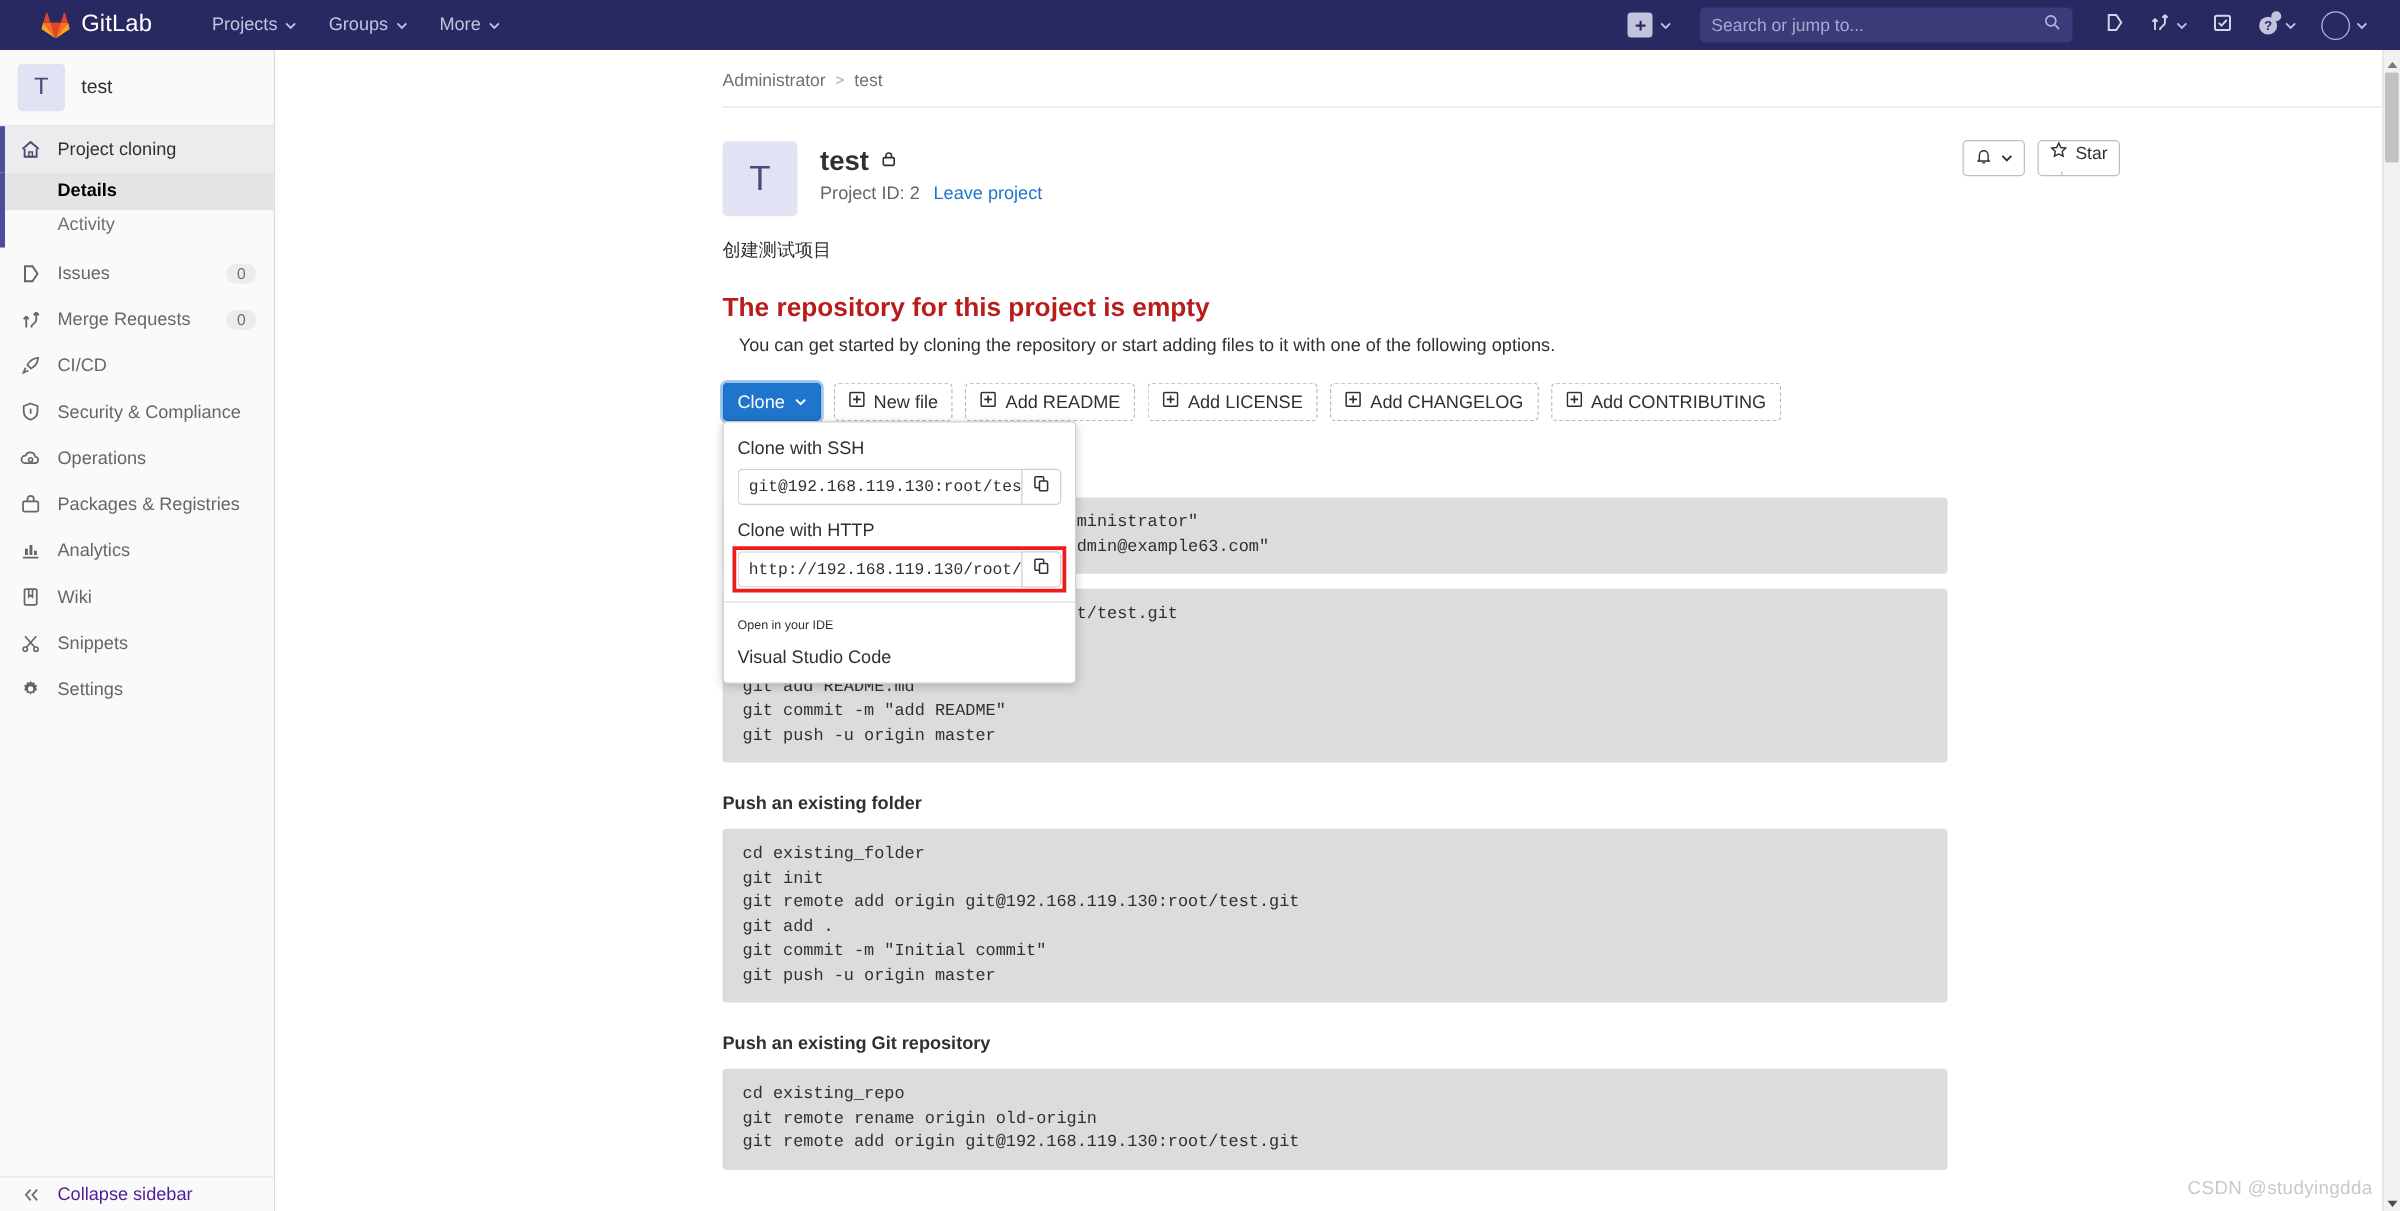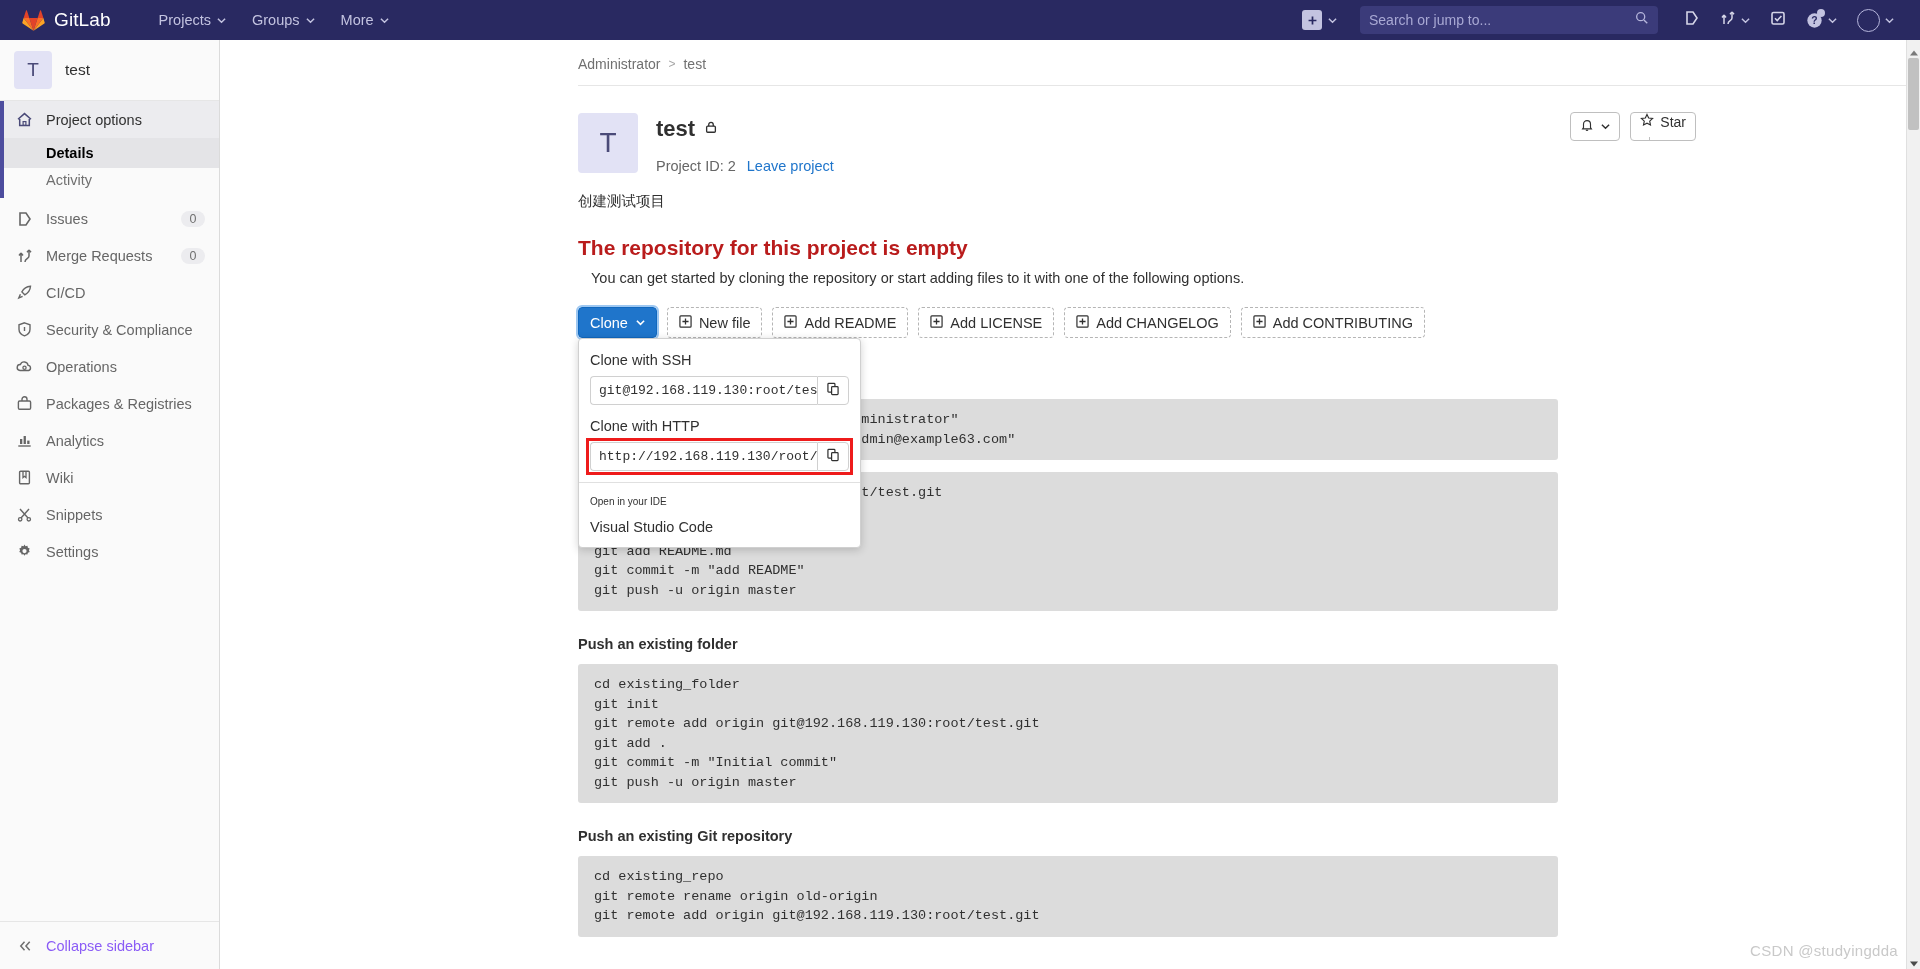--- a/index.html
+++ b/index.html
@@ -9,21 +9,21 @@
     background: #fff; overflow: hidden;
   }
   body { position: relative; }
 
   
   #topnav {
     position: absolute; top: 0; left: 0; width: 1920px; height: 40px;
     background: #292961; display: flex; align-items: center;
     z-index: 40;
   }
-  .brand { display: flex; align-items: center; gap: 9px; padding-left: 22px; }
+  .brand { display: flex; align-items: center; gap: 9px; padding-left: 33px; }
   .tanuki { width: 23px; height: 22px; display:block; }
   .brand-name { color: #fff; font-size: 19px; letter-spacing: .1px; }
   .nav-links { display: flex; align-items: center; margin-left: 38px; gap: 6px; }
   .nav-link {
     color: #c3c3e0; font-size: 14.5px; padding: 8px 10px; border-radius: 3px;
     display: flex; align-items: center; gap: 6px; cursor: pointer; white-space: nowrap;
   }
   .chev { width: 9px; height: 9px; display:inline-block; }
   .chev svg { display:block; }
 
@@ -91,23 +91,23 @@
   .sub-item {
     display: flex; align-items: center; height: 30px; padding-left: 46px;
     font-size: 14.5px; color: #707070; cursor: pointer;
   }
   .sub-item.current { color: #000000; font-weight: 600; background: #e4e4e7; }
   .side-sub-wrap { position: relative; }
   .side-sub-wrap::before {
     content:""; position: absolute; left: 0; top: 0; bottom: 0; width: 4px; background: #4d4d9e;
   }
   .collapse-row {
-    position: absolute; bottom: 0; left: 0; right: 0; height: 48px;
+    position: absolute; bottom: 0; left: 0; right: 0; height: 28px;
     display: flex; align-items: center; gap: 13px; padding: 0 16px;
-    border-top: 1px solid #e6e6e6; color: #8b5cf6; font-size: 14.5px; cursor: pointer;
+    border-top: 1px solid #e6e6e6; color: #4c1d95; font-size: 14.5px; cursor: pointer;
     background: #fafafa;
     margin-top: 16px;
   }
 
   
   #main {
     position: absolute; top: 40px; left: 220px; width: 1700px; height: 929px;
     background: #fff; overflow: hidden;
   }
   .content-col { width: 1340px; margin-left: 358px; }
@@ -121,21 +121,21 @@
 
   .proj-hero { display: flex; align-items: flex-start; padding-top: 27px; position: relative; }
   .hero-avatar {
     width: 60px; height: 60px; border-radius: 4px; background: #e2e2f5;
     color: #4a4a78; font-size: 28px; display: flex; align-items: center; justify-content: center;
     flex: none;
   }
   .hero-text { margin-left: 18px; padding-top: 3px; }
   .hero-title-row { display: flex; align-items: center; gap: 9px; }
   .hero-title { font-size: 22px; font-weight: bold; color: #303030; }
-  .hero-meta { font-size: 14.5px; color: #666; margin-top: 16px; display: flex; gap: 11px; text-align: center; }
+  .hero-meta { font-size: 14.5px; color: #666; margin-top: 5px; display: flex; gap: 11px; text-align: center; }
   .hero-meta a { color: #1f75cb; text-decoration: none; cursor: pointer; }
   .hero-actions { position: absolute; right: 222px; top: 26px; display: flex; gap: 10px; }
   .btn-outline {
     border: 1px solid #bfbfbf; background: #fff; border-radius: 4px; height: 29px;
     display: flex; align-items: center; padding: 0 9px; gap: 7px;
     font-size: 14px; color: #303030; cursor: pointer;
   }
   .star-btn { padding: 0; overflow: hidden; flex-direction: column; }
   .star-btn .s-left { display: flex; align-items: center; gap: 6px; padding: 0 9px; height: 100%; }
   .star-btn .s-count {
@@ -356,21 +356,21 @@
 
   <div class="side-sub-wrap">
     <div class="side-item overview active-block" style="position:relative;">
       <span class="side-ico">
         <svg viewBox="0 0 17 17" width="17" height="17">
           <path d="M2 8.2L8.5 2.6 15 8.2" stroke="#4a4a78" stroke-width="1.5" fill="none"></path>
           <path d="M3.7 8v6.4h9.6V8" stroke="#4a4a78" stroke-width="1.5" fill="none"></path>
           <rect x="7.1" y="10.6" width="2.8" height="3.8" stroke="#4a4a78" stroke-width="1.2" fill="none"></rect>
         </svg>
       </span>
-      <span class="si-label">Project options</span>
+      <span class="si-label">Project cloning</span>
     </div>
     <div class="sub-item current active-sub">
       <span>Details</span>
     </div>
     <div class="sub-item" style="padding-bottom:6px;">
       <span>Activity</span>
     </div>
   </div>
 
   <div class="nav-group">

